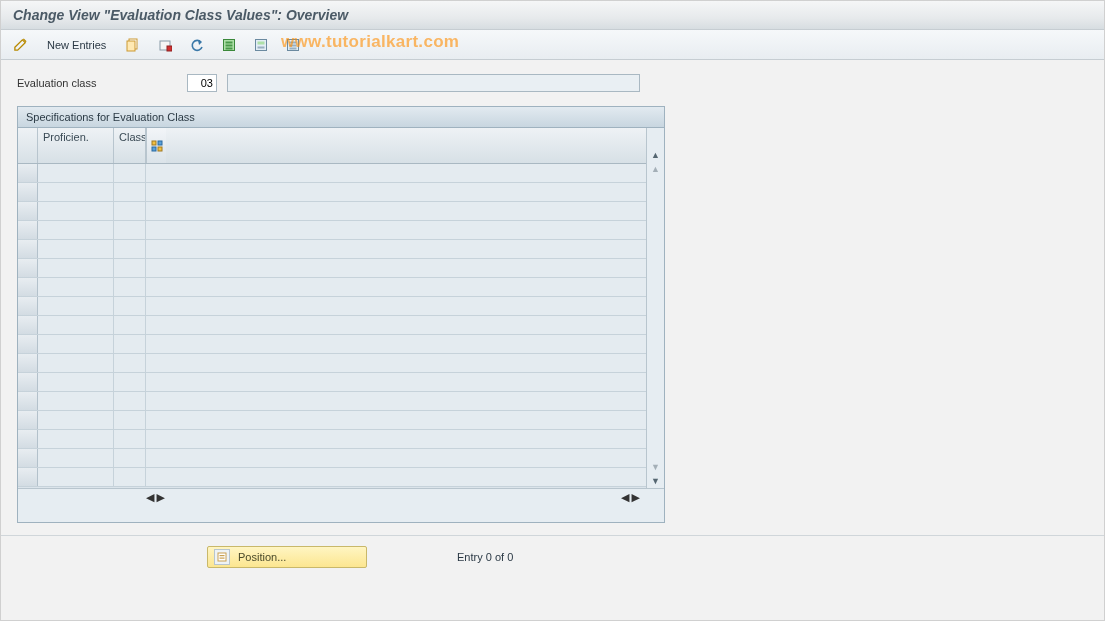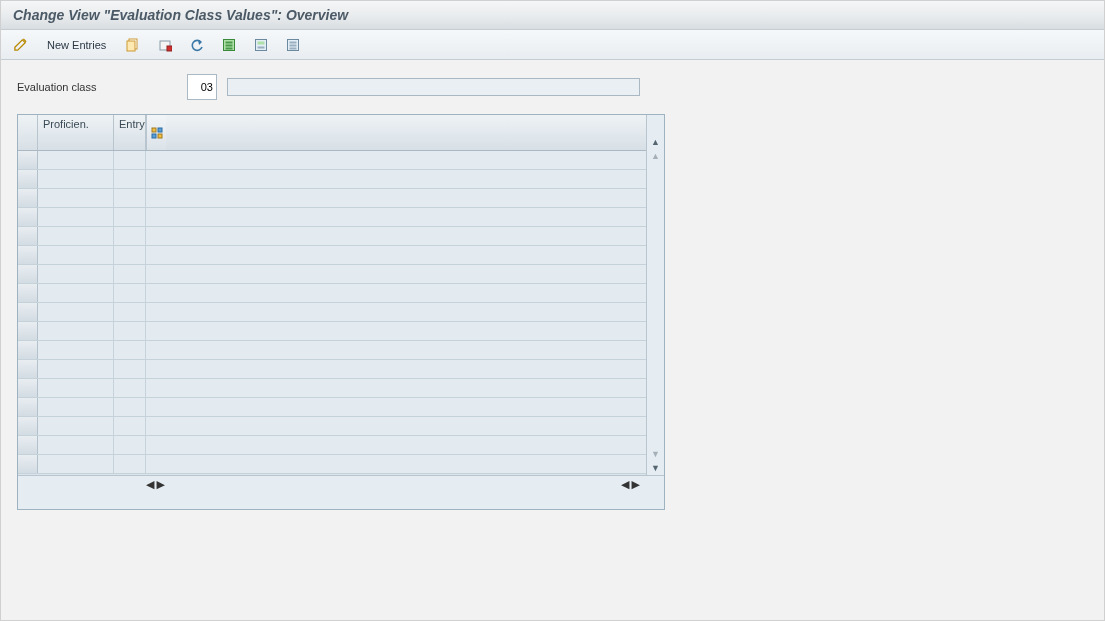--- a/index.html
+++ b/index.html
@@ -70,21 +70,21 @@
     align-items: center;
     gap: 10px;
     margin-bottom: 14px;
   }
   .field-label {
     width: 160px;
     font-size: 11px;
     color: #333;
   }
   .field-input-small {
-    width: 30px; height: 26px;
+    width: 30px; height: 18px;
     background: #fff;
     border: 1px solid #a9b8c2;
     font-size: 11px;
     text-align: right;
     padding: 0 3px;
   }
   .field-input-large {
     width: 413px; height: 18px;
     background: #e9eff3;
     border: 1px solid #a9b8c2;
@@ -281,36 +281,38 @@
         </svg>
     </span>
     <span class="icon-btn">
       <svg width="14" height="14" viewBox="0 0 14 14">
           <rect x="1.5" y="1.5" width="11" height="11" fill="#e3eef6" stroke="#6b8aa0"></rect>
           <rect x="3.5" y="3.5" width="7" height="2" fill="#9ab0c0"></rect>
           <rect x="3.5" y="6.5" width="7" height="2" fill="#9ab0c0"></rect>
           <rect x="3.5" y="9.5" width="7" height="2" fill="#9ab0c0"></rect>
         </svg>
     </span>
+    <div class="watermark">www.tutorialkart.com</div>
   </div>
 
   <div class="content">
     <div class="field-row">
       <div class="field-label">Evaluation class</div>
       <input class="field-input-small" value="03" style="">
       <input class="field-input-large" value="" style="">
     </div>
 
     <div class="table-panel">
+      <div class="table-title">Specifications for Evaluation Class</div>
       <div class="table-wrap">
         <div class="table-body">
           <div class="thead">
             <div class="th th-select"></div>
             <div class="th th-profi">Proficien.</div>
-            <div class="th th-info">Entry</div>
+            <div class="th th-info">Class</div>
             <div class="th-settings">
               <svg width="12" height="12" viewBox="0 0 12 12">
                   <rect x="1" y="1" width="4" height="4" fill="#f2c040" stroke="#a07820"></rect>
                   <rect x="7" y="1" width="4" height="4" fill="#5aa0d8" stroke="#2a6aa0"></rect>
                   <rect x="1" y="7" width="4" height="4" fill="#5aa0d8" stroke="#2a6aa0"></rect>
                   <rect x="7" y="7" width="4" height="4" fill="#f2c040" stroke="#a07820"></rect>
                 </svg>
             </div>
           </div>
           <div class="tbody" id="tbody">
@@ -436,14 +438,27 @@
         <div class="group" style="margin-right:6px">
           <div class="arrow">◀</div>
           <div class="arrow">▶</div>
         </div>
         <div style="width:18px"></div>
       </div>
       <div class="bottom-pad"></div>
     </div>
   </div>
 
+  <div class="footer">
+    <div class="position-btn">
+      <span class="lefticon">
+        <svg width="10" height="10" viewBox="0 0 10 10">
+            <rect x="1" y="1" width="8" height="8" fill="#fff" stroke="#c9a050"></rect>
+            <rect x="2.5" y="3" width="5" height="1.2" fill="#c9a050"></rect>
+            <rect x="2.5" y="5.5" width="5" height="1.2" fill="#c9a050"></rect>
+          </svg>
+      </span>
+      <span>Position...</span>
+    </div>
+    <div class="entry-text" style="margin-left:70px">Entry 0 of 0</div>
+  </div>
 
 </div>
 
 </body></html>

